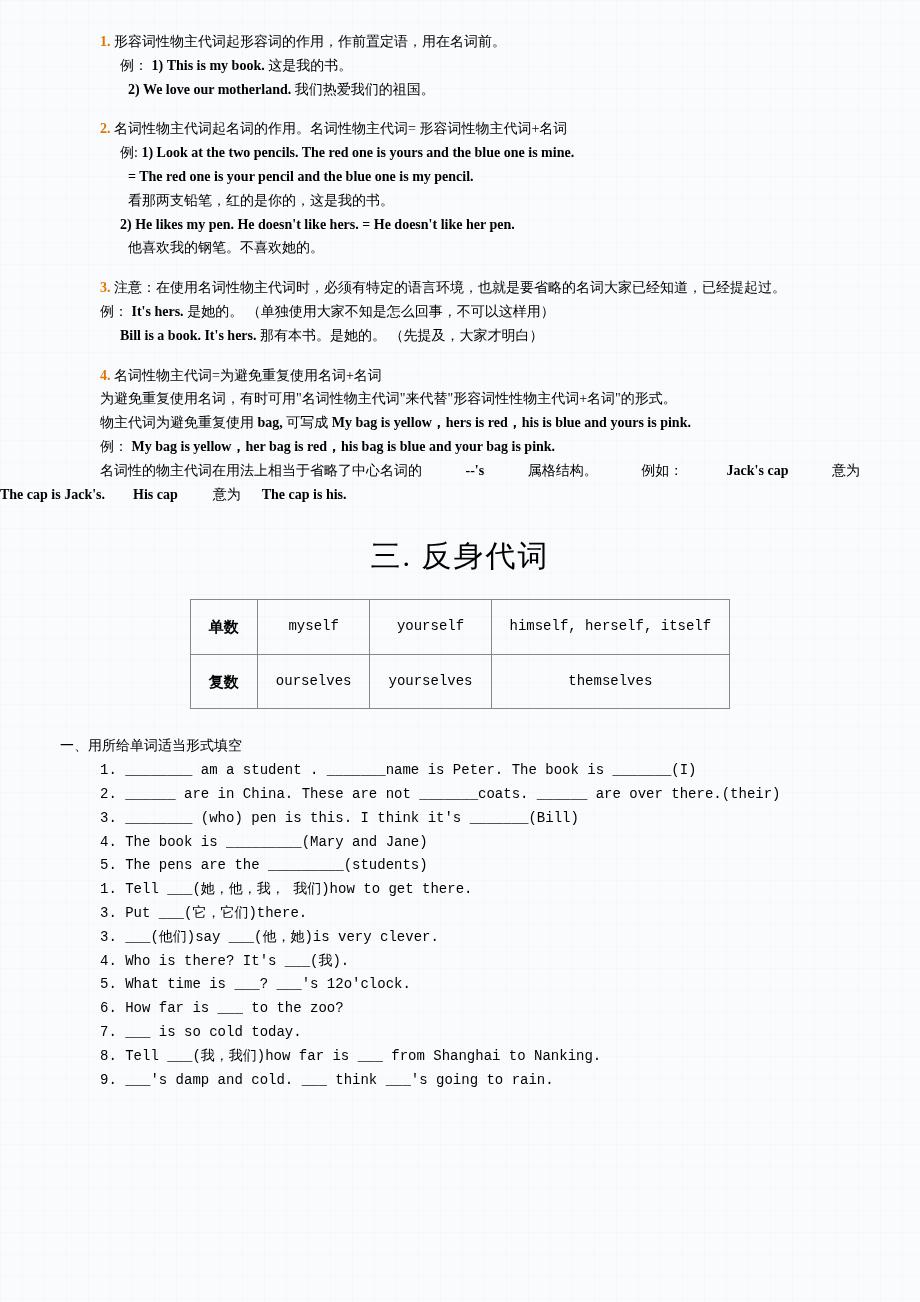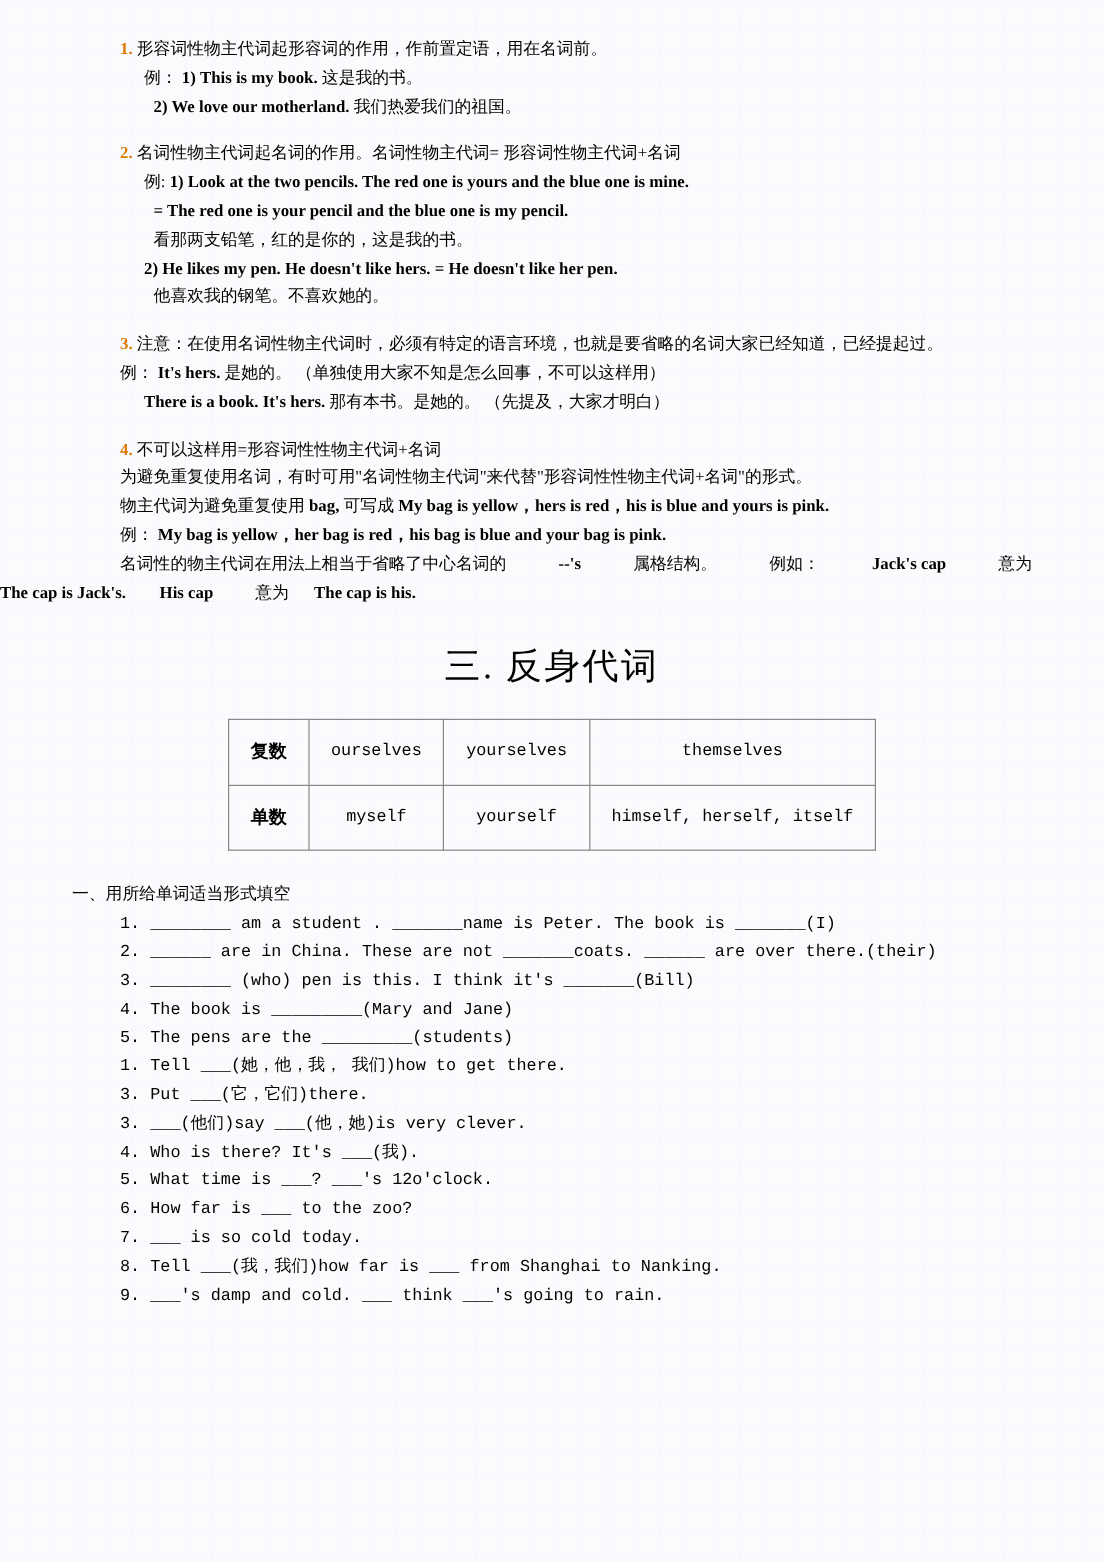--- a/index.html
+++ b/index.html
@@ -94,29 +94,29 @@
   <div class="indent1">
     <span class="num">3.</span>
     <span>注意：在使用名词性物主代词时，必须有特定的语言环境，也就是要省略的名词大家已经知道，已经提起过。</span>
   </div>
   <div class="indent1">
     <span>例：</span>
     <span class="bold">It's hers.</span>
     <span>  是她的。   （单独使用大家不知是怎么回事，不可以这样用）</span>
   </div>
   <div class="indent2">
-    <span class="bold">There is a book. It's hers.</span>
+    <span class="bold">Bill is a book. It's hers.</span>
     <span>  那有本书。是她的。   （先提及，大家才明白）</span>
   </div>
 </div>
 
 <div class="block">
   <div class="indent1">
     <span class="num">4.</span>
-    <span>不可以这样用=形容词性性物主代词+名词</span>
+    <span>名词性物主代词=为避免重复使用名词+名词</span>
   </div>
   <div class="indent1">为避免重复使用名词，有时可用"名词性物主代词"来代替"形容词性性物主代词+名词"的形式。</div>
   <div class="indent1">
     <span>物主代词为避免重复使用</span><span class="bold"> bag,</span>
     <span>可写成</span><span class="bold"> My bag is yellow，hers is red，his is blue and yours is pink.</span>
   </div>
   <div class="indent1">
     <span>例：</span>
     <span class="bold">My bag is yellow，her bag is red，his bag is blue and your bag is pink.</span>
   </div>
@@ -137,30 +137,30 @@
     &nbsp;&nbsp;&nbsp;&nbsp;
     <span class="bold">The cap is his.</span>
   </div>
 </div>
 
 <h2 class="section-title">三.  反身代词</h2>
 
 <table class="pronoun-table">
   <tbody>
       <tr>
+    <td class="hdr">单数</td>
+    <td>myself</td>
+    <td>yourself</td>
+    <td>himself, herself, itself</td>
+  </tr>
+  <tr>
     <td class="hdr">复数</td>
     <td>ourselves</td>
     <td>yourselves</td>
     <td>themselves</td>
-  </tr>
-  <tr>
-    <td class="hdr">单数</td>
-    <td>myself</td>
-    <td>yourself</td>
-    <td>himself, herself, itself</td>
   </tr>
 </tbody>
   </table>
 
 <div class="exercise">
   <div>一、用所给单词适当形式填空</div>
   <div class="ex-item">1. ________ am a student . _______name is Peter. The book is _______(I)</div>
   <div class="ex-item">2. ______ are in China. These are not _______coats. ______ are over there.(their)</div>
   <div class="ex-item">3. ________ (who) pen is this. I think it's _______(Bill)</div>
   <div class="ex-item">4. The book is _________(Mary and Jane)</div>

